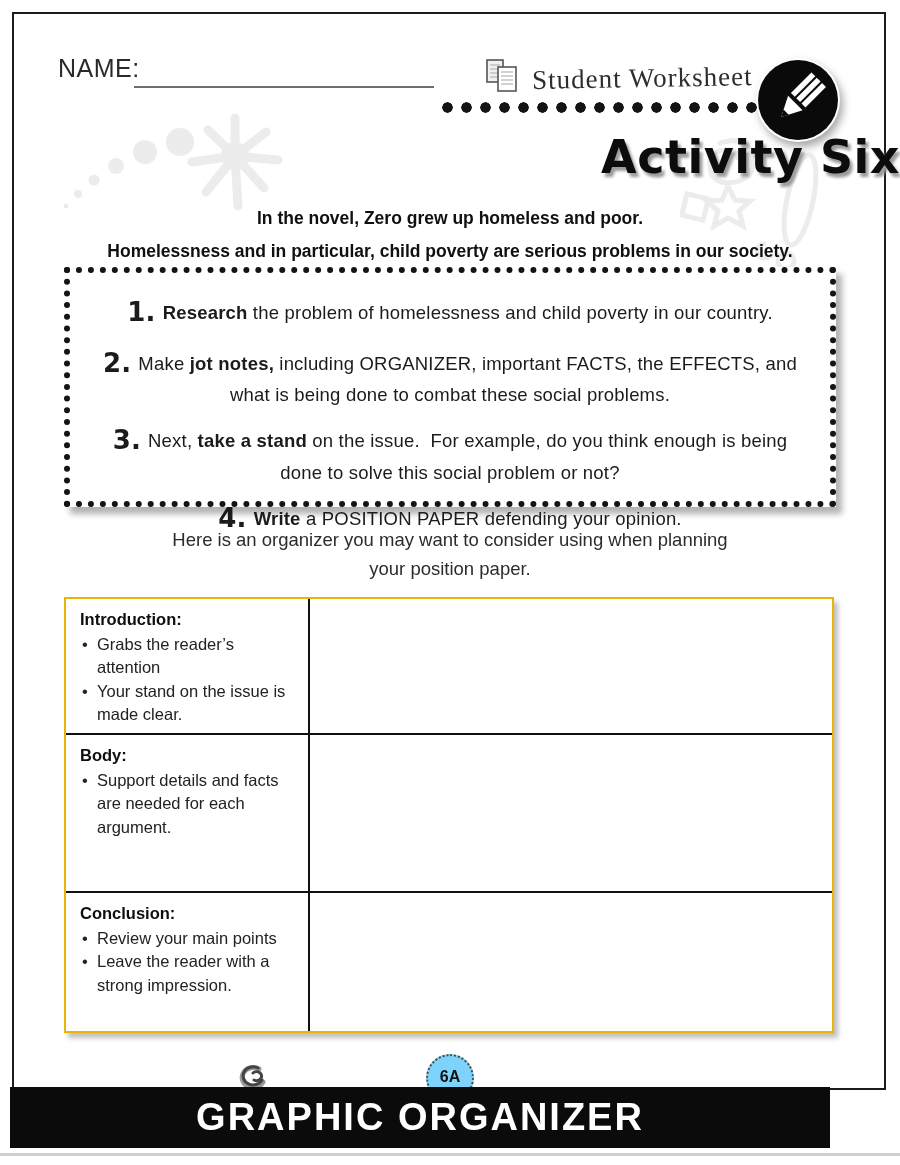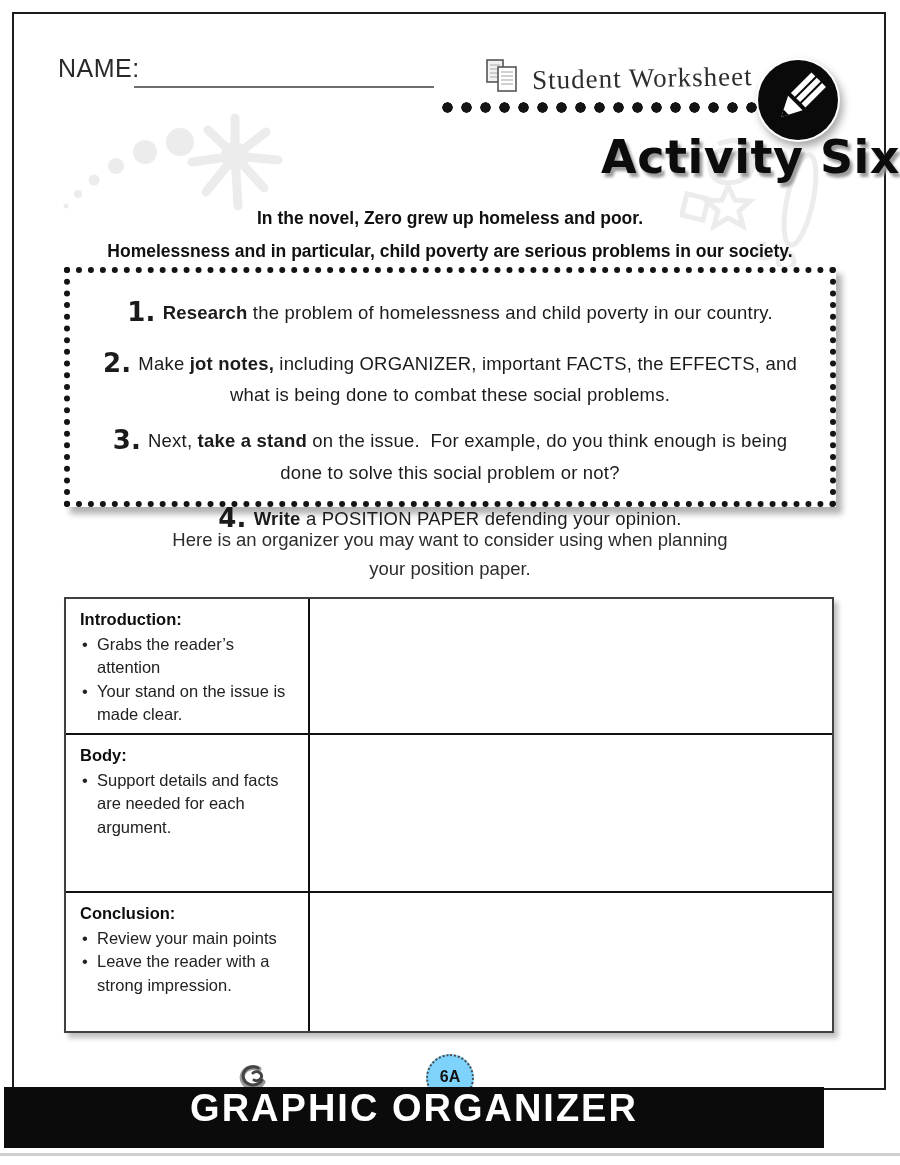--- a/index.html
+++ b/index.html
@@ -42,38 +42,38 @@
   .inst-num{font-family:"DejaVu Sans",sans-serif;font-weight:800;font-size:26px;
     margin-right:7px;vertical-align:-2px;}
   .inst-bold{font-weight:700;}
 
   
   .hint{left:0;top:526px;width:900px;text-align:center;font-size:18.5px;
     line-height:1.55;color:#2c2c2c;}
 
   
   .org-table{left:64px;top:597px;width:770px;box-sizing:border-box;
-    border:2px solid #404040;display:grid;grid-template-columns:242px 1fr;
+    border:2px solid #eab308;display:grid;grid-template-columns:242px 1fr;
     grid-template-rows:134px 158px 140px;background:#fff;
     box-shadow:4px 5px 5px rgba(0,0,0,.25);}
   .org-cell{box-sizing:border-box;padding:11px 10px 8px 14px;}
   .org-cell.right{border-left:2px solid #101010;}
   .org-cell.rowline{border-top:2px solid #101010;}
   .org-head{font-weight:700;font-size:16.5px;margin:0 0 4px 0;color:#0e0e0e;}
   .org-bullets{list-style:none;margin:0;padding:0;font-size:16.5px;line-height:1.42;color:#222;}
   .org-bullets li{padding-left:17px;position:relative;}
   .org-bullets li::before{content:"•";position:absolute;left:2px;top:0;}
 
   
   .swirl-doodle{left:228px;top:1054px;width:40px;height:42px;z-index:1;}
   .page-tab{left:426px;top:1054px;width:48px;height:48px;border-radius:50%;
     border:2px dotted #4a4a4a;background:#7dd3fc;box-sizing:border-box;z-index:1;
     text-align:center;font-weight:700;font-size:16px;padding-top:12px;color:#111;}
-  .banner{left:4px;top:1087px;width:820px;height:61px;background:#0b0b0b;z-index:2;
-    display:flex;align-items:flex-start;justify-content:center;}
+  .banner{left:10px;top:1087px;width:820px;height:61px;background:#0b0b0b;z-index:2;
+    display:flex;align-items:center;justify-content:center;}
   .banner-text{color:#fff;font-size:38px;font-weight:700;letter-spacing:2px;
     font-family:"Liberation Sans",sans-serif;}
   .banner-underline{left:0;top:1153px;width:900px;height:3px;background:#cfcfcf;z-index:2;}
 </style>
 </head>
 <body>
 
 <div class="abs page-border"></div>
 
 <svg class="abs decor" style="left:38px;top:108px;" width="265" height="112" viewBox="0 0 265 112">

